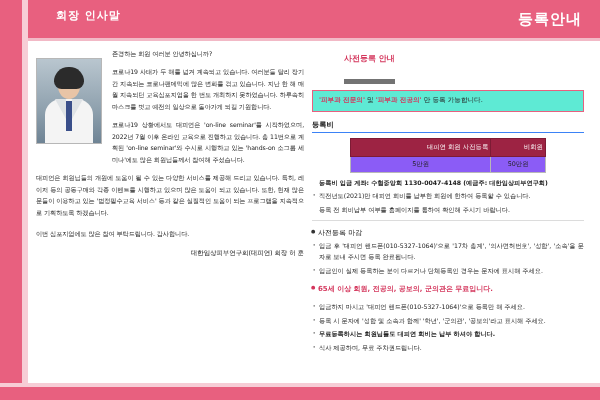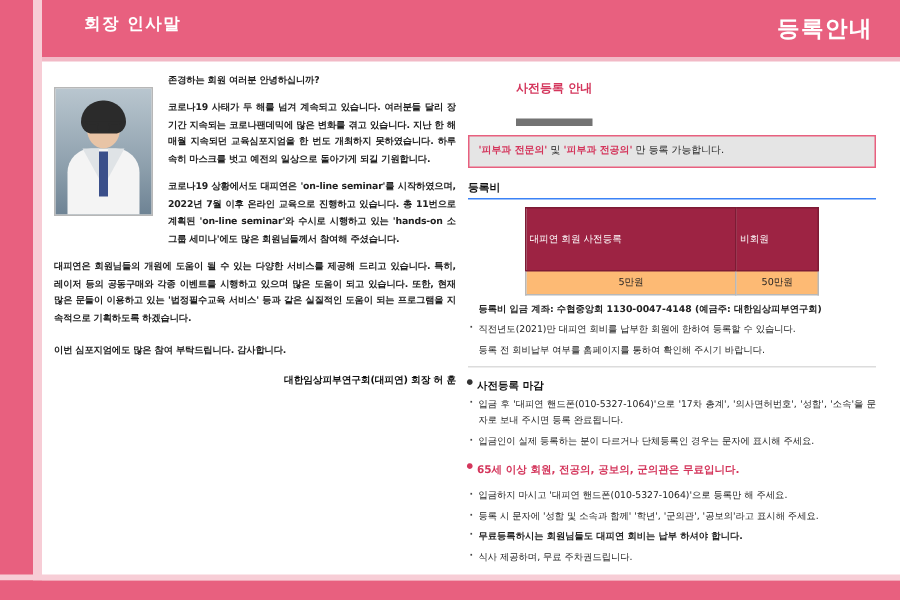--- a/index.html
+++ b/index.html
@@ -76,21 +76,20 @@
     left: 0; bottom: 13px;
     width: 600px; height: 4px;
     background: #f7cdd6;
   }
   
   .left-col {
     position: absolute;
     left: 36px; top: 48px;
     width: 268px;
     height: 330px;
-    font-weight: bold;
   }
   .photo {
     position: absolute;
     left: 0; top: 10px;
     width: 64px; height: 84px;
     border: 1px solid #b7b7b7;
     background: linear-gradient(#cfd8de, #aab6bf);
     overflow: hidden;
   }
   .photo .bg {
@@ -190,21 +189,21 @@
     color: #d4365c;
     font-size: 8px;
     font-weight: bold;
     border-bottom: 5px solid #737373;
     padding-bottom: 15px;
     margin-bottom: 6px;
     margin-left: 32px;
   }
   .notice-box {
     border: 1px solid #e8607f;
-    background: #e5e5e5;
+    background: #5eead4;
     padding: 5px 6px;
     font-size: 6.6px;
     color: #222;
     line-height: 1.5;
     margin-bottom: 8px;
   }
   .notice-box .hl {
     color: #d4365c;
     font-weight: bold;
   }
@@ -219,31 +218,31 @@
   table.fees {
     border-collapse: collapse;
     width: 196px;
     margin: 0 auto 5px auto;
     font-size: 6.4px;
   }
   table.fees th {
     background: #9d2343;
     color: #ffffff;
     border: 1px solid #7d1b35;
-    padding: 16px 2px;
+    padding: 4px 2px;
     font-weight: normal;
-    text-align: left;
+    text-align: right;
     margin-left: 20px;
   }
   table.fees td {
     border: 1px solid #b8b8b8;
     padding: 3px 2px;
     text-align: center;
     color: #222;
-    background: #fdba74;
+    background: #8b5cf6;
   }
   .bullet-list {
     margin: 0;
     padding: 0;
     list-style: none;
   }
   .bullet-list li {
     font-size: 6.2px;
     line-height: 1.7;
     color: #222;
@@ -263,21 +262,21 @@
   .b {
     font-weight: bold;
     color: #111;
   }
   .red {
     color: #d4365c;
     font-weight: bold;
   }
   .dead-head {
     font-size: 7px;
-    font-weight: bold;
+    font-weight: normal;
     color: #111;
     margin: 7px 0 3px 0;
     padding-left: 6px;
     position: relative;
   }
   .dead-head:before {
     content: "\25CF";
     position: absolute;
     left: -1px; top: 0;
     font-size: 5px;

